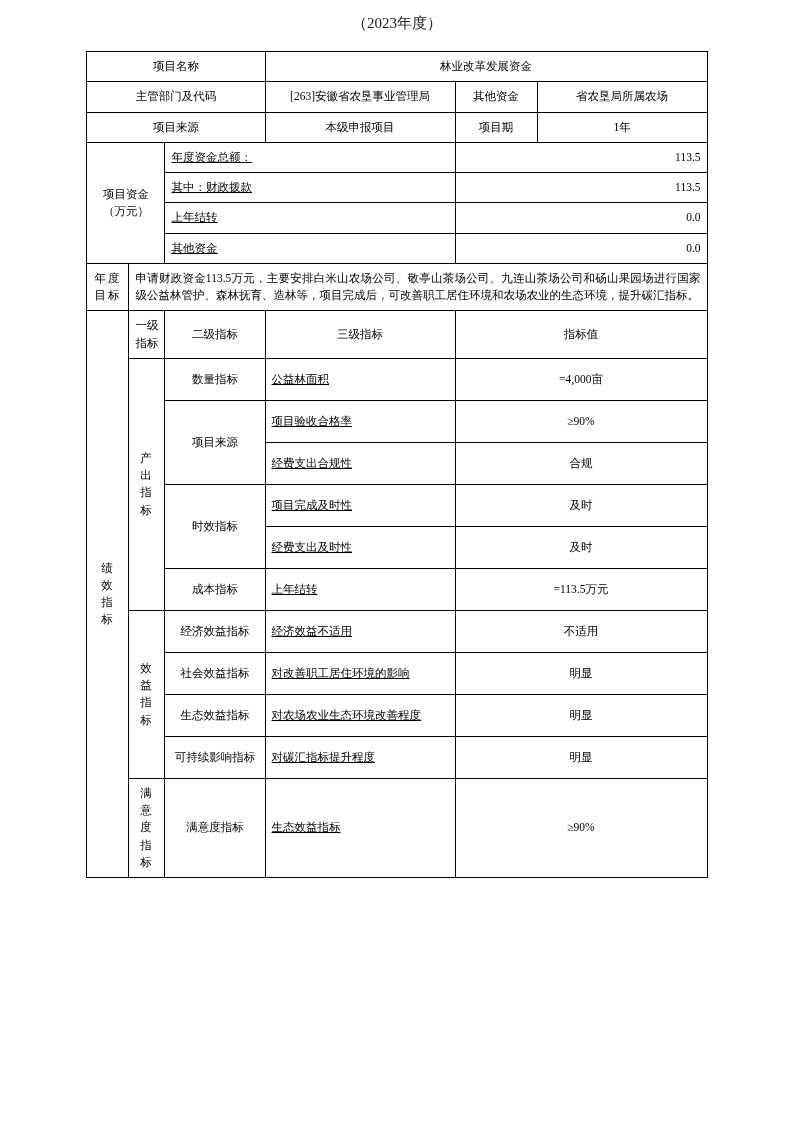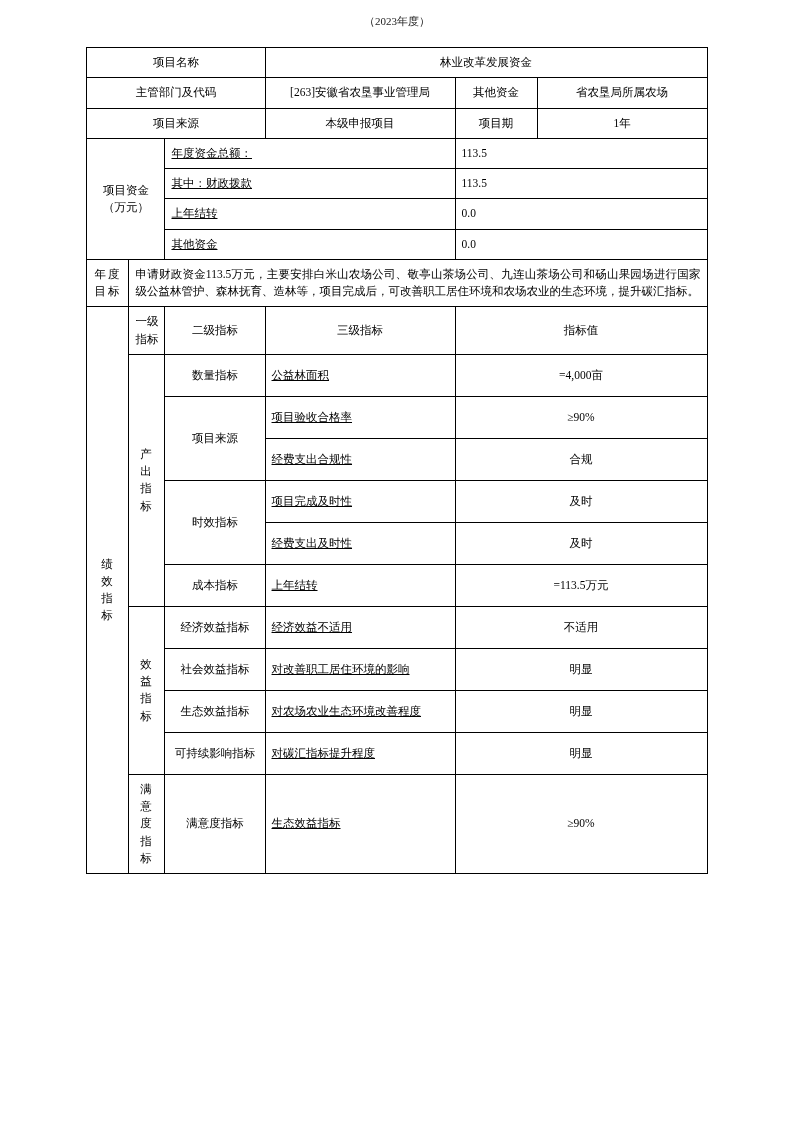--- a/index.html
+++ b/index.html
@@ -24,41 +24,41 @@
   .doc-title {
     text-align: center;
     font-size: 22px;
     font-weight: bold;
     letter-spacing: 1px;
     margin-top: 78px;
     font-family: "Liberation Sans", "DejaVu Sans", sans-serif;
   }
   .doc-subtitle {
     text-align: center;
-    font-size: 11px;
+    font-size: 15px;
     margin-top: 14px;
     color: #222;
   }
   table.main {
     border-collapse: collapse;
     margin: 18px auto 4px auto;
     width: 620px;
     table-layout: fixed;
     padding-left: 40px;
   }
   table.main td {
     border: 1px solid #000000;
     font-size: 11.5px;
     padding: 6px 6px;
     vertical-align: middle;
     line-height: 1.5;
   }
   .c { text-align: center; }
   .l { text-align: left; text-decoration: underline; }
-  .r { text-align: left; }
+  .r { text-align: right; }
   .vert {
     text-align: center;
     letter-spacing: 2px;
     line-height: 1.35;
     padding: 4px 2px;
   }
   .vert span {
     display: block;
   }
   .tall { height: 42px; }

